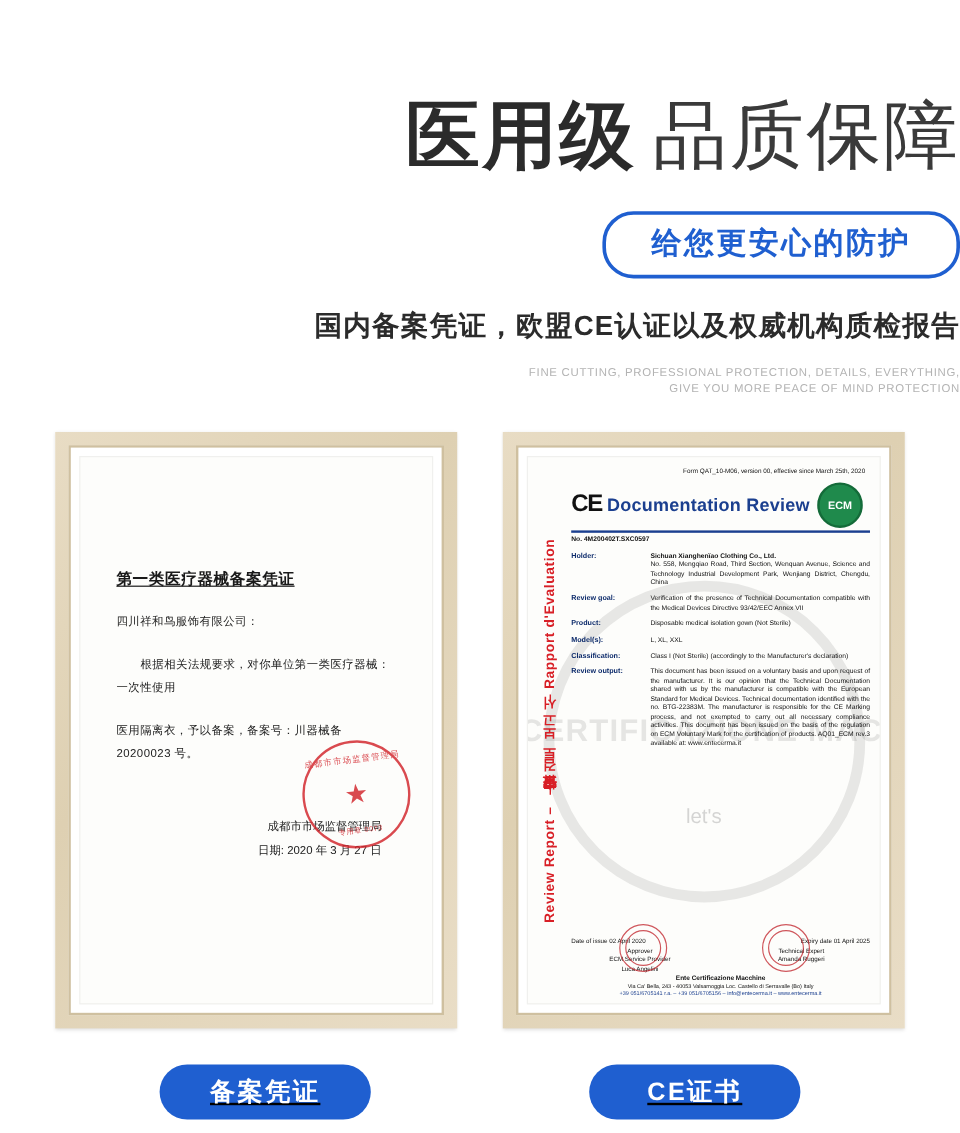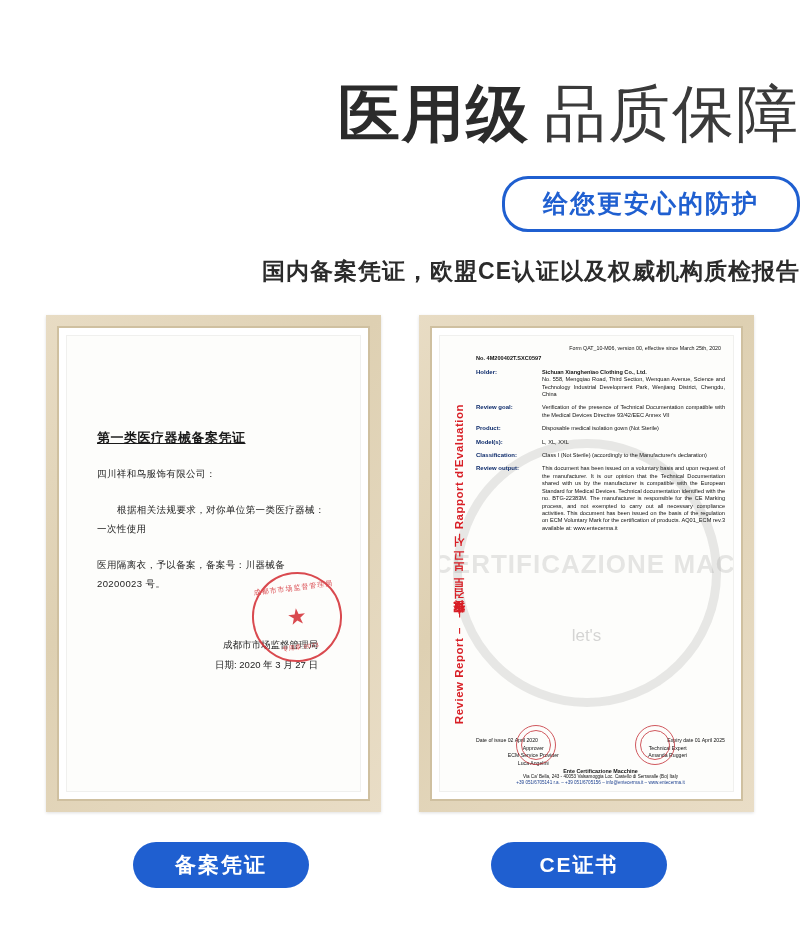--- a/index.html
+++ b/index.html
@@ -352,20 +352,21 @@
     color: rgba(120,120,120,0.3);
     white-space: nowrap;
   }
 
   
   .captions {
     margin-top: 30px;
     display: flex;
     justify-content: center;
     gap: 182px;
+    text-decoration: underline;
   }
   .cap-btn {
     width: 176px;
     height: 46px;
     background: #1f5fd0;
     border-radius: 23px;
     color: #ffffff;
     font-size: 21px;
     font-weight: bold;
     letter-spacing: 2px;
@@ -376,20 +377,24 @@
 </style>
 </head>
 <body>
 
 <div class="header">
   <div class="title-row">
     <span class="title-bold">医用级</span><span class="title-light">品质保障</span>
   </div>
   <div class="pill">给您更安心的防护</div>
   <div class="subtitle">国内备案凭证，欧盟CE认证以及权威机构质检报告</div>
+  <div class="eng-lines">
+    <div>FINE CUTTING, PROFESSIONAL PROTECTION, DETAILS, EVERYTHING,</div>
+    <div>GIVE YOU MORE PEACE OF MIND PROTECTION</div>
+  </div>
 </div>
 
 <div class="frames">
 
   <div class="frame">
     <div class="frame-inner-bevel">
       <div class="sheet">
         <div class="cn-doc">
           <div class="cn-title">第一类医疗器械备案凭证</div>
           <div class="cn-p">四川祥和鸟服饰有限公司：</div>
@@ -417,20 +422,27 @@
         <div class="wm-text">ENTE CERTIFICAZIONE MACCHINE</div>
         <div class="wm-script">let's</div>
 
         <div class="ce-sidebar">
           <span>Review Report – 审查报告 – 검토 보고서 – Rapport d'Evaluation</span>
         </div>
 
         <div class="ce-doc">
           <div class="ce-formline">Form QAT_10-M06, version 00, effective since March 25th, 2020</div>
 
+          <div class="ce-headband">
+            <div class="ce-headtext">
+              <span class="ce-mark">CE</span>
+              <span class="ce-docrev">Documentation Review</span>
+            </div>
+            <div class="ecm-badge">ECM</div>
+          </div>
 
           <div class="ce-no">No. 4M200402T.SXC0597</div>
 
           <div class="ce-table">
 
             <div class="ce-row">
               <div class="ce-label">Holder:</div>
               <div class="ce-val">
                 <div class="ce-holder-line">Sichuan Xianghenïao Clothing Co., Ltd.</div>
                 <div>No. 558, Mengqiao Road, Third Section, Wenquan Avenue, Science and Technology Industrial Development Park, Wenjiang District, Chengdu, China</div>

